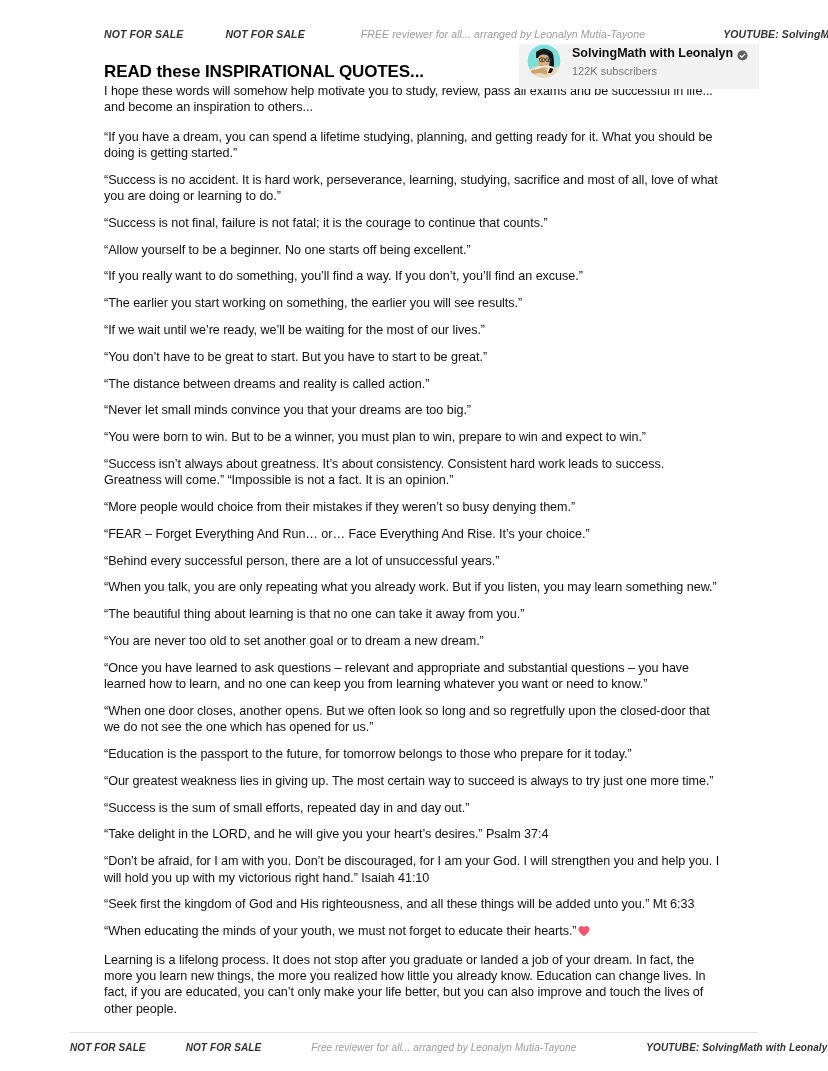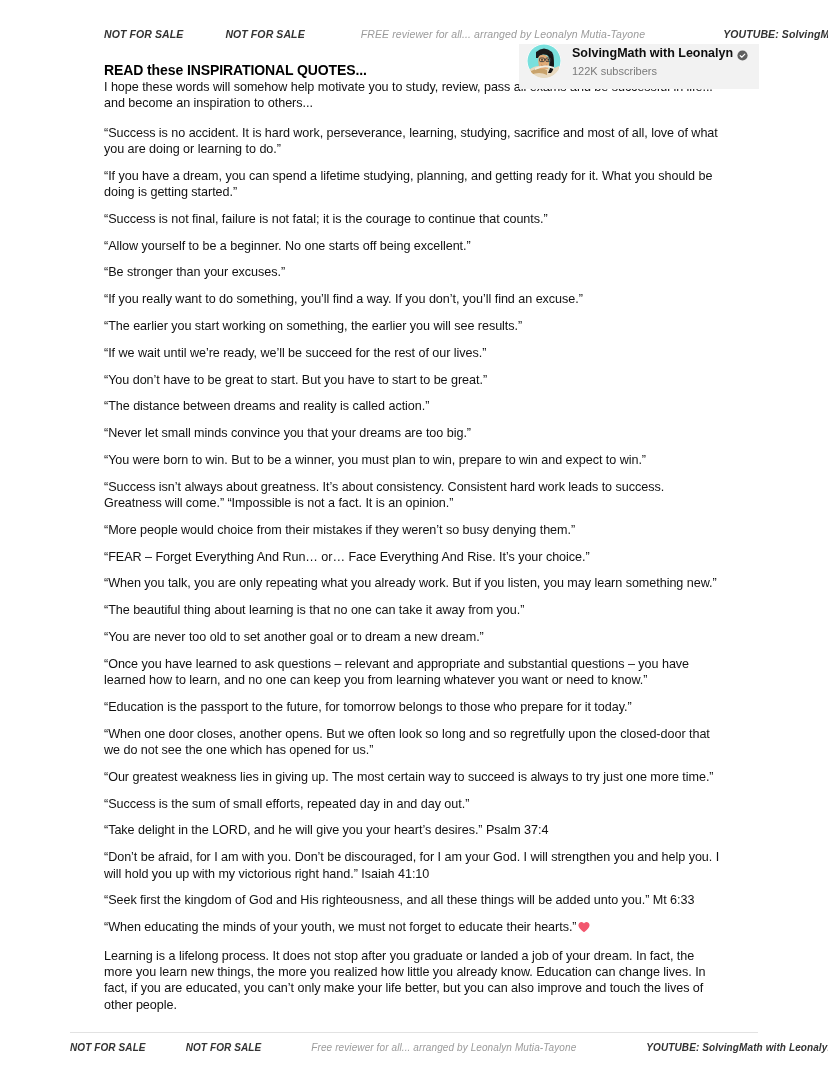--- a/index.html
+++ b/index.html
@@ -106,21 +106,21 @@
     color: #7a7a7a;
     margin-top: 2px;
     white-space: nowrap;
   }
 
   
   .content {
     padding-top: 10px;
   }
   h1.doc-title {
-    font-size: 14px;
+    font-size: 17px;
     font-weight: bold;
     color: #000;
     margin: 0 0 1px 0;
     letter-spacing: -0.1px;
   }
   p.para {
     font-size: 12.6px;
     line-height: 16.3px;
     margin: 0 0 10.5px 0;
     color: #111;
@@ -210,41 +210,41 @@
       <div class="yt-subs">122K subscribers</div>
     </div>
   </div>
 
   <div class="content">
 
     <h1 class="doc-title">READ these INSPIRATIONAL QUOTES...</h1>
 
     <p class="para intro">I hope these words will somehow help motivate you to study, review, pass all exams and be successful in life... and become an inspiration to others...</p>
 
+    <p class="para">“If you have a dream, you can spend a lifetime studying, planning, and getting ready for it. What you should be doing is getting started.”</p>
     <p class="para">“Success is no accident. It is hard work, perseverance, learning, studying, sacrifice and most of all, love of what you are doing or learning to do.”</p>
-    <p class="para">“If you have a dream, you can spend a lifetime studying, planning, and getting ready for it. What you should be doing is getting started.”</p>
     <p class="para">“Success is not final, failure is not fatal; it is the courage to continue that counts.”</p>
     <p class="para">“Allow yourself to be a beginner. No one starts off being excellent.”</p>
-    <p class="para">“Be stronger than your excuses.”</p>
     <p class="para">“If you really want to do something, you’ll find a way. If you don’t, you’ll find an excuse.”</p>
     <p class="para">“The earlier you start working on something, the earlier you will see results.”</p>
-    <p class="para">“If we wait until we’re ready, we’ll be succeed for the rest of our lives.”</p>
+    <p class="para">“If we wait until we’re ready, we’ll be waiting for the most of our lives.”</p>
     <p class="para">“You don’t have to be great to start. But you have to start to be great.”</p>
     <p class="para">“The distance between dreams and reality is called action.”</p>
     <p class="para">“Never let small minds convince you that your dreams are too big.”</p>
     <p class="para">“You were born to win. But to be a winner, you must plan to win, prepare to win and expect to win.”</p>
     <p class="para">“Success isn’t always about greatness. It’s about consistency. Consistent hard work leads to success. Greatness will come.” “Impossible is not a fact. It is an opinion.”</p>
     <p class="para">“More people would choice from their mistakes if they weren’t so busy denying them.”</p>
     <p class="para">“FEAR – Forget Everything And Run… or… Face Everything And Rise. It’s your choice.”</p>
+    <p class="para">“Behind every successful person, there are a lot of unsuccessful years.”</p>
     <p class="para">“When you talk, you are only repeating what you already work. But if you listen, you may learn something new.”</p>
     <p class="para">“The beautiful thing about learning is that no one can take it away from you.”</p>
     <p class="para">“You are never too old to set another goal or to dream a new dream.”</p>
     <p class="para">“Once you have learned to ask questions – relevant and appropriate and substantial questions – you have learned how to learn, and no one can keep you from learning whatever you want or need to know.”</p>
+    <p class="para">“When one door closes, another opens. But we often look so long and so regretfully upon the closed-door that we do not see the one which has opened for us.”</p>
     <p class="para">“Education is the passport to the future, for tomorrow belongs to those who prepare for it today.”</p>
-    <p class="para">“When one door closes, another opens. But we often look so long and so regretfully upon the closed-door that we do not see the one which has opened for us.”</p>
     <p class="para">“Our greatest weakness lies in giving up. The most certain way to succeed is always to try just one more time.”</p>
     <p class="para">“Success is the sum of small efforts, repeated day in and day out.”</p>
     <p class="para">“Take delight in the LORD, and he will give you your heart’s desires.” Psalm 37:4</p>
     <p class="para">“Don’t be afraid, for I am with you. Don’t be discouraged, for I am your God. I will strengthen you and help you. I will hold you up with my victorious right hand.” Isaiah 41:10</p>
     <p class="para">“Seek first the kingdom of God and His righteousness, and all these things will be added unto you.” Mt 6:33</p>
 
     <p class="para"><span>“When educating the minds of your youth, we must not forget to educate their hearts.”</span><span class="heart-svg"><svg width="14" height="13" viewBox="0 0 24 22" aria-hidden="true">
             <path d="M12 21 C2 13.5 1 8.5 4 5 C7 1.5 11 3.5 12 6 C13 3.5 17 1.5 20 5 C23 8.5 22 13.5 12 21 Z" fill="#f2566e"></path>
           </svg></span></p>
 

